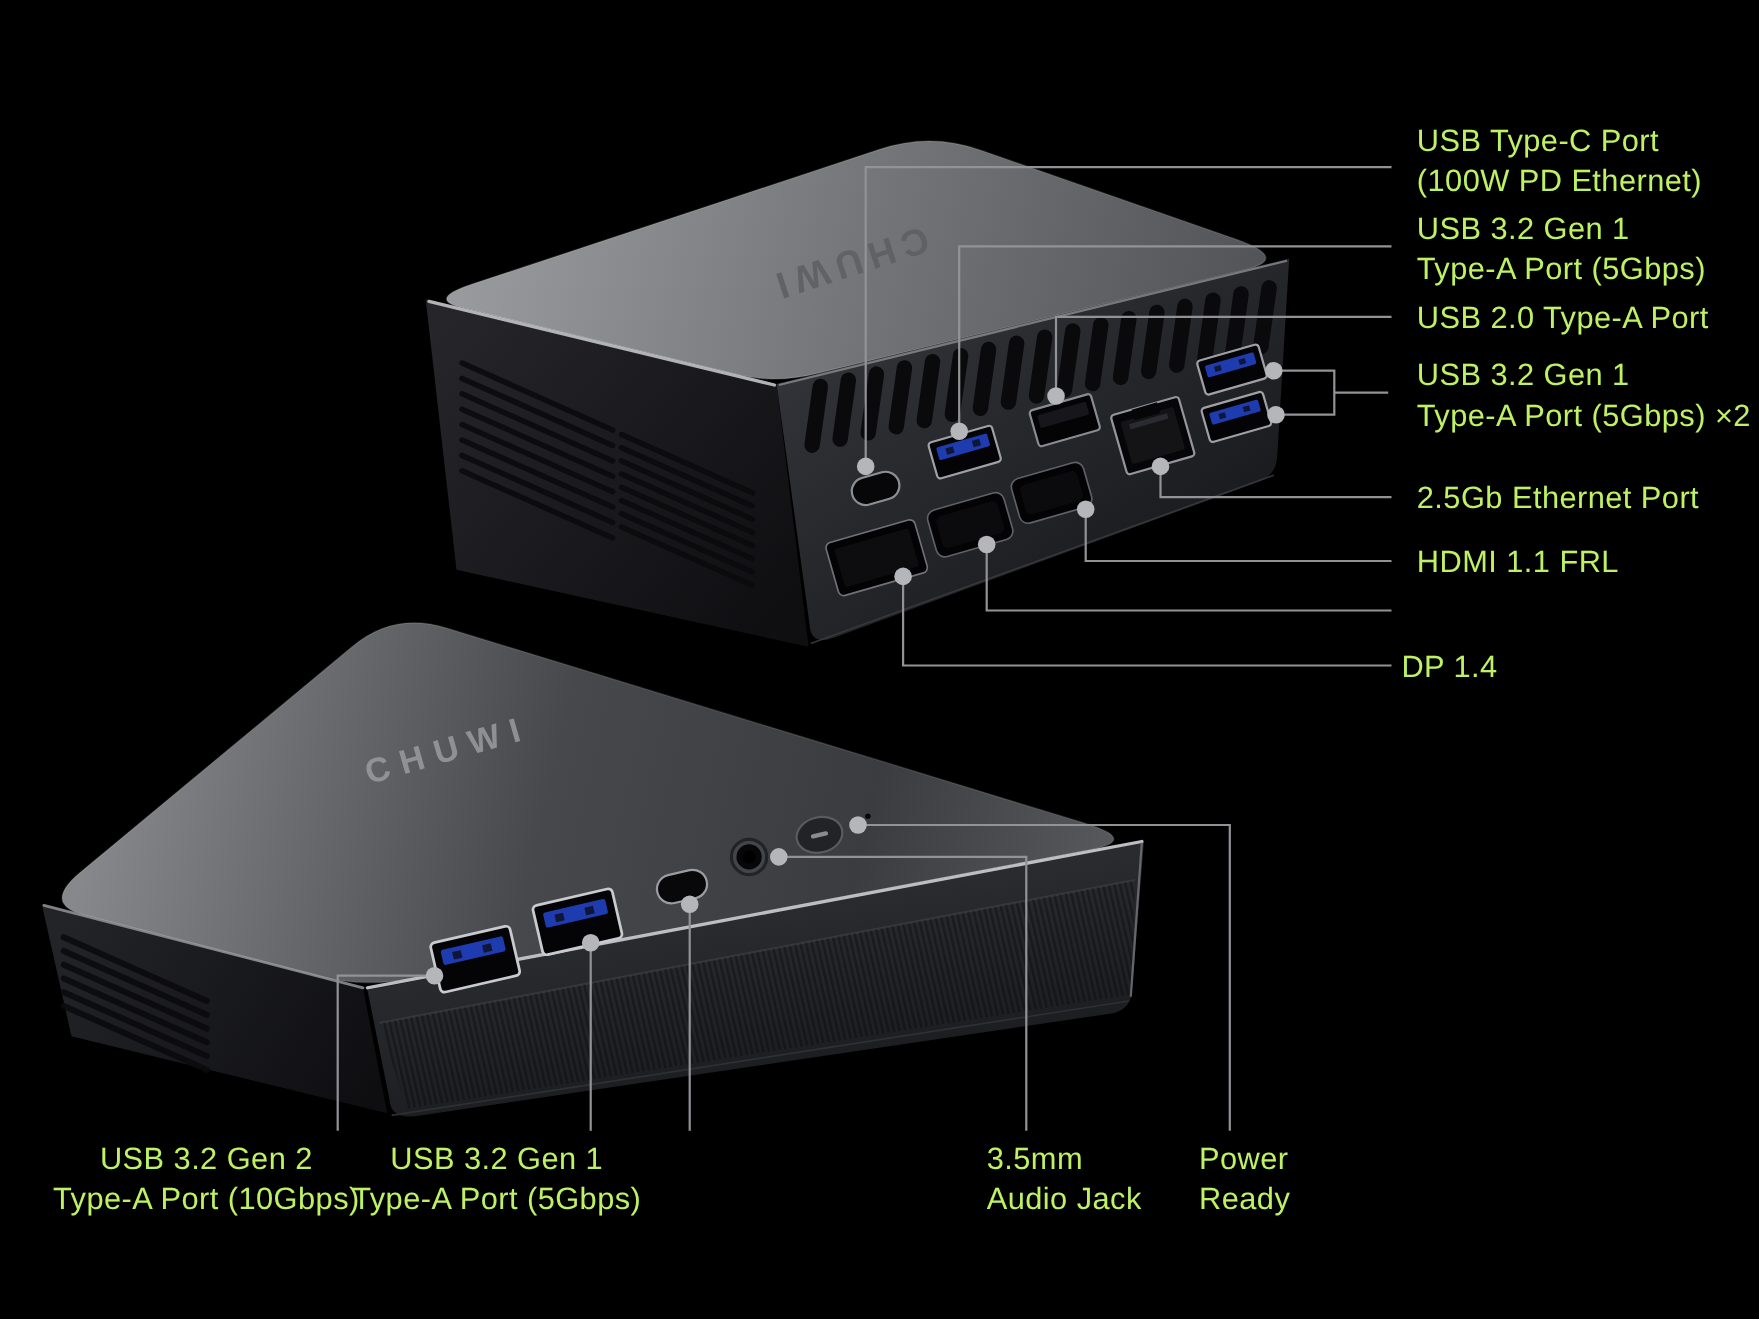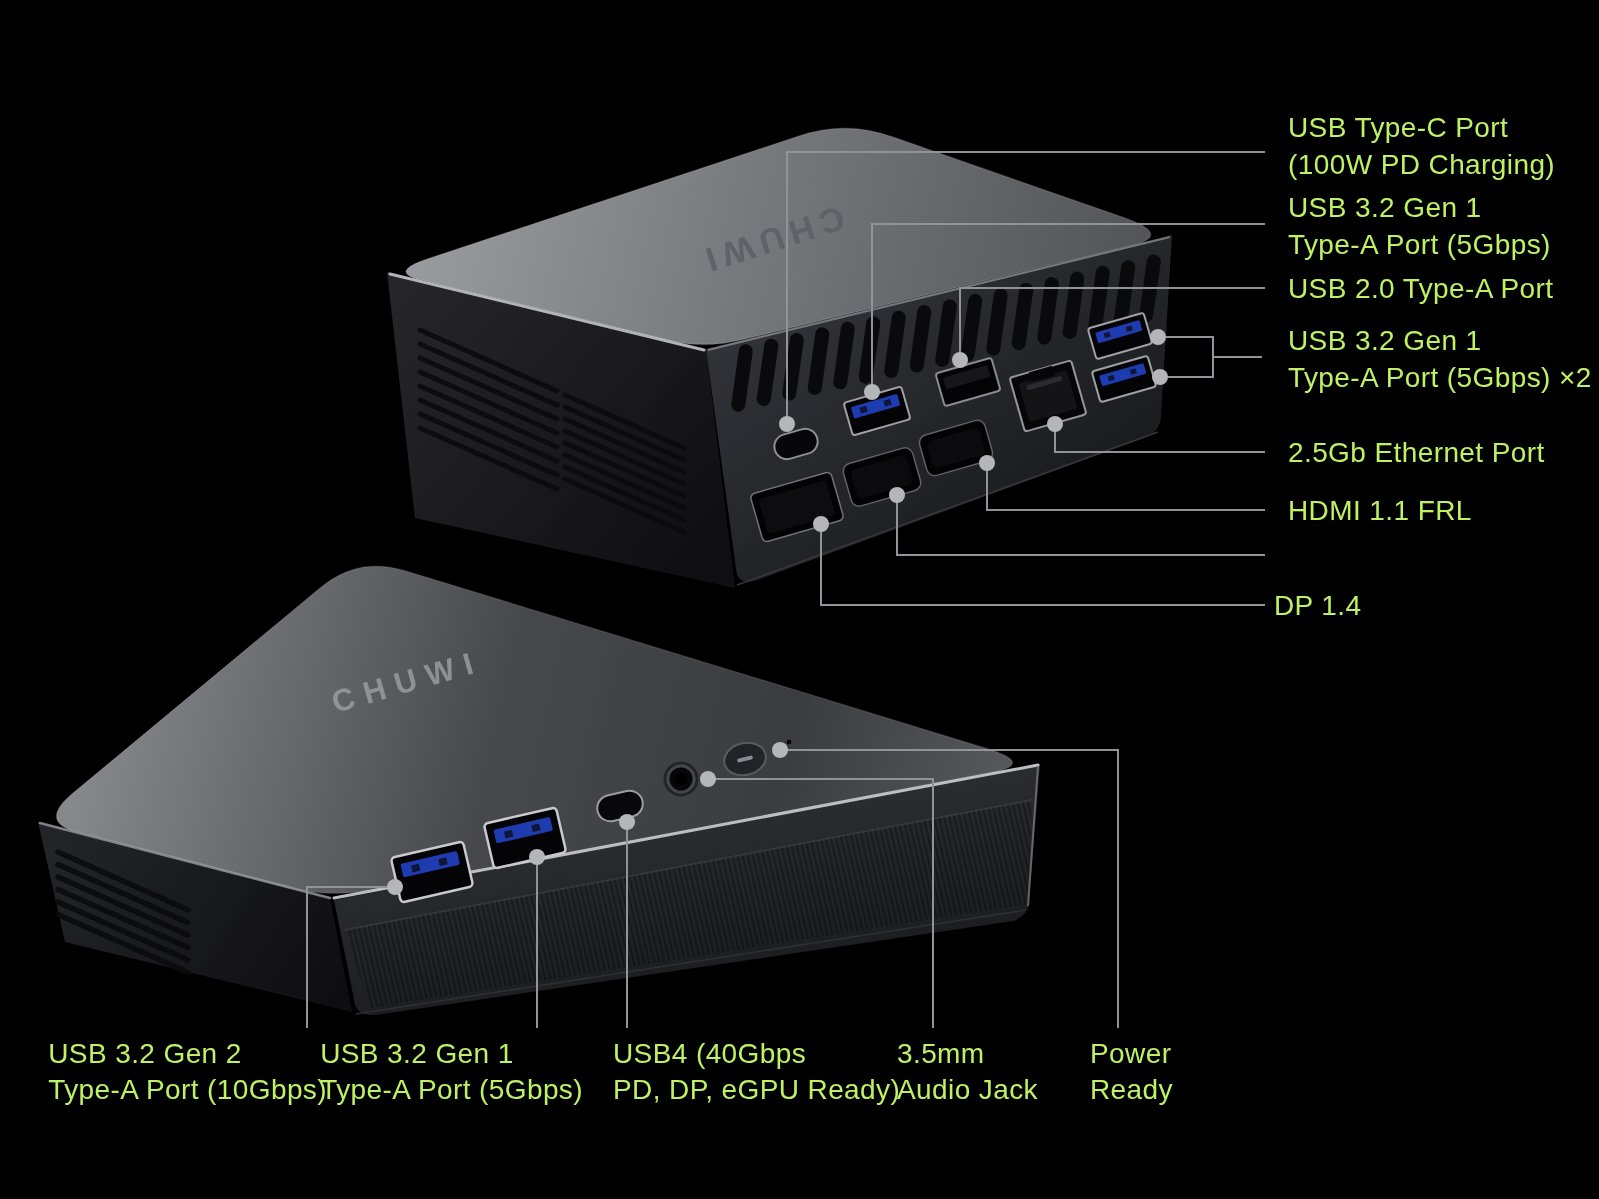--- a/index.html
+++ b/index.html
@@ -8,21 +8,21 @@
     overflow:hidden;font-family:"Liberation Sans",sans-serif;
   }
   #art{position:absolute;left:0;top:0;}
   .lbl{
     position:absolute;
     font-size:28px;line-height:37px;
     color:#bef264;letter-spacing:.4px;white-space:nowrap;
     font-family:Liberation Sans, sans-serif;
   }
   .lbl.bottom{line-height:36px;}
-  .lbl.right-align{text-align:left;margin-left:24px;}
+  .lbl.right-align{text-align:center;margin-left:24px;}
   .lbl div{display:block;}
 </style>
 </head>
 <body>
 
 <div id="stage">
 
 <svg id="art" width="1599" height="1199" viewBox="0 0 1599 1199">
   <defs>
     <linearGradient id="topGrad1" gradientUnits="userSpaceOnUse" x1="420" y1="160" x2="1160" y2="330">
@@ -243,21 +243,21 @@
     <circle cx="395" cy="887" r="8"></circle>
         <circle cx="537" cy="857" r="8"></circle>
         <circle cx="627" cy="822" r="8"></circle>
     <circle cx="708" cy="779" r="8"></circle>
         <circle cx="780" cy="750" r="8"></circle>
   </g>
 </svg>
 
   <div class="lbl" style="left:1288px;top:109px">
     <div>USB Type-C Port</div>
-    <div>(100W PD Charging)</div>
+    <div>(100W PD Ethernet)</div>
   </div>
   <div class="lbl" style="left:1288px;top:189px">
     <div>USB 3.2 Gen 1</div>
     <div>Type-A Port (5Gbps)</div>
   </div>
   <div class="lbl" style="left:1288px;top:270px">
     <div>USB 2.0 Type-A Port</div>
   </div>
   <div class="lbl" style="left:1288px;top:322px">
     <div>USB 3.2 Gen 1</div>
@@ -274,24 +274,20 @@
   </div>
 
   <div class="lbl bottom right-align" style="right:1272px;top:1036px">
     <div>USB 3.2 Gen 2</div>
     <div>Type-A Port (10Gbps)</div>
   </div>
   <div class="lbl bottom right-align" style="right:1016px;top:1036px">
     <div>USB 3.2 Gen 1</div>
     <div>Type-A Port (5Gbps)</div>
   </div>
-  <div class="lbl bottom" style="left:613px;top:1036px">
-    <div>USB4 (40Gbps</div>
-    <div>PD, DP, eGPU Ready)</div>
-  </div>
   <div class="lbl bottom" style="left:897px;top:1036px">
     <div>3.5mm</div>
     <div>Audio Jack</div>
   </div>
   <div class="lbl bottom" style="left:1090px;top:1036px">
     <div>Power</div>
     <div>Ready</div>
   </div>
 
 </div>

